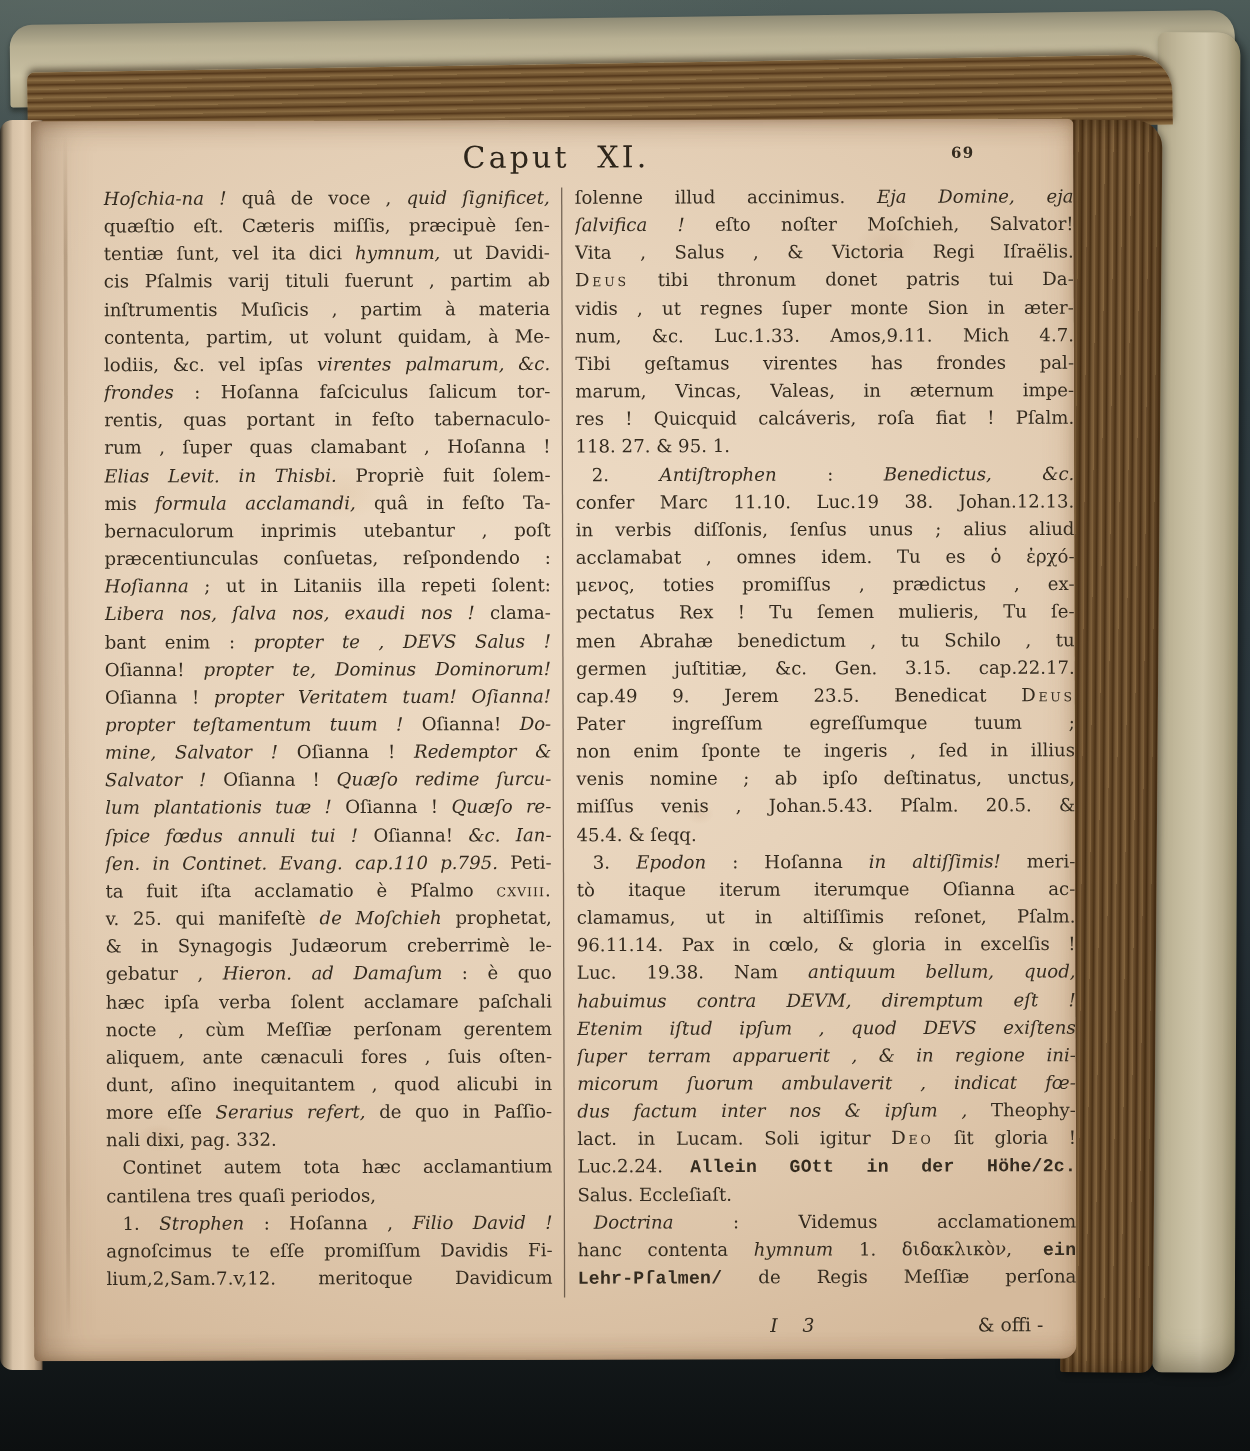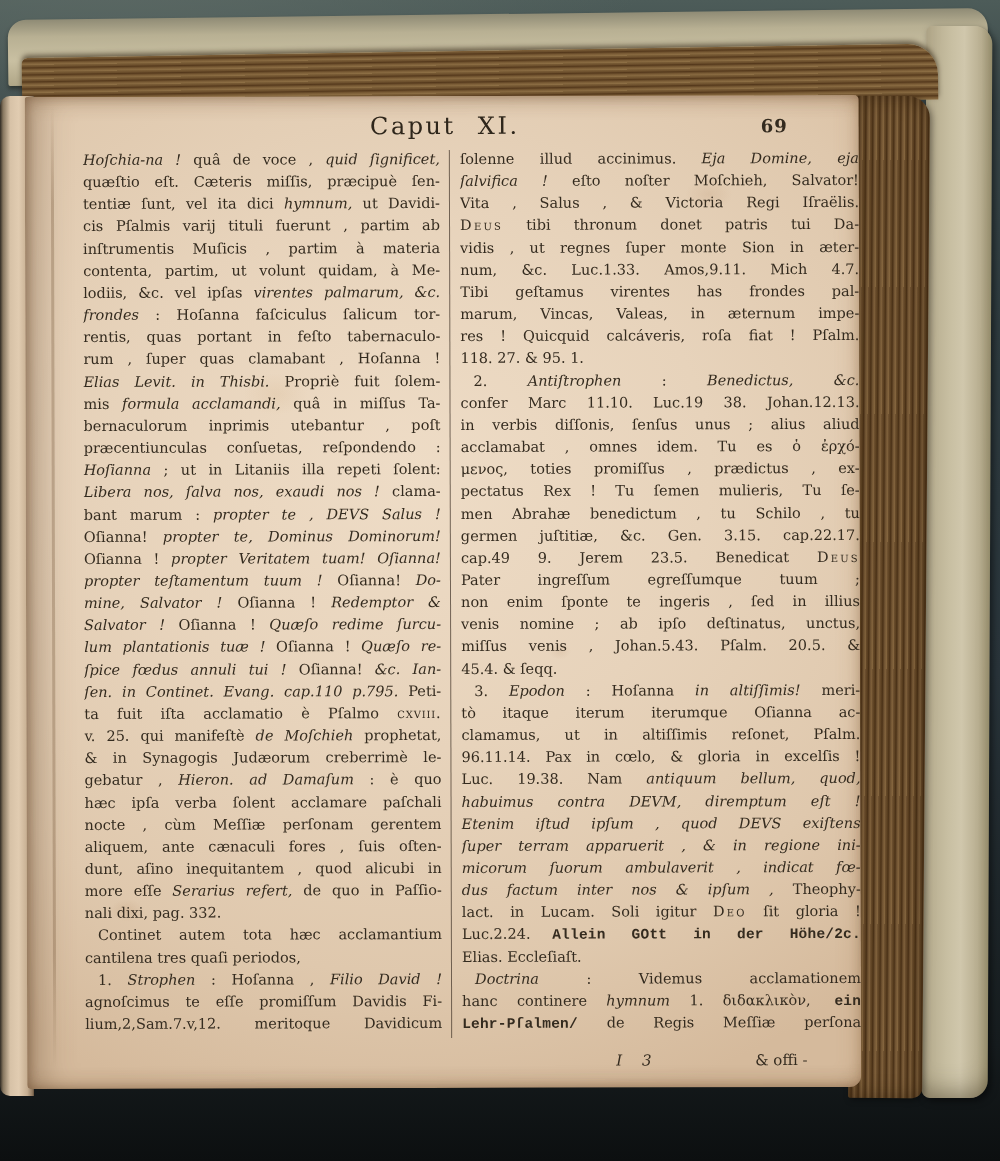--- a/index.html
+++ b/index.html
@@ -74,21 +74,21 @@
     background:linear-gradient(180deg, rgba(110,80,50,0), rgba(110,80,50,.30) 10%, rgba(110,80,50,.30) 88%, rgba(110,80,50,0));
   }
 
   
   .text-block{position:absolute;left:58px;top:16px;width:776px;color:#342b1f;}
   .page-header{position:relative;height:36px;}
   .chapter-title{
     position:absolute;left:0;top:0;width:724px;text-align:center;
     font-size:24px;letter-spacing:2.5px;word-spacing:12px;color:#2e261b;
   }
-  .page-number{position:absolute;left:678px;top:4px;font-size:18px;font-weight:bold;letter-spacing:1px;}
+  .page-number{position:absolute;left:678px;top:4px;font-size:12px;font-weight:bold;letter-spacing:1px;}
 
   .columns{display:flex;}
   .col{font-size:14.5px;}
   .col-left{width:357px;}
   .col-right{width:399px;}
   .col-divider{width:0;border-left:1.5px solid rgba(62,50,38,.7);height:888px;margin-left:9px;margin-right:10px;margin-top:2px;}
 
   .tline{
     line-height:22.16px;height:22.16px;overflow:hidden;
     text-align:justify;text-align-last:justify;
@@ -99,21 +99,21 @@
   .seg-r{}
   .seg-i{font-style:italic;}
   .seg-bi{font-style:italic;font-weight:400;}
   .seg-c{font-variant:small-caps;letter-spacing:2.2px;}
   .seg-sc{font-variant:small-caps;letter-spacing:.8px;}
   .seg-g{}
   .seg-f{font-weight:700;letter-spacing:.2px;font-family:Liberation Mono, monospace;}
 
   .sig-row{position:absolute;left:377px;top:940px;width:399px;height:24px;font-size:15px;}
   .signature{position:absolute;left:154px;word-spacing:15px;font-style:italic;}
-  .catchword{position:absolute;left:293px;text-align:center;}
+  .catchword{position:absolute;left:320px;text-align:center;}
 </style>
 </head>
 <body>
 
 <div class="scene">
   <div class="cover-top"></div>
   <div class="cover-right"></div>
   <div class="edges-top"></div>
   <div class="edges-right"></div>
   <div class="left-sliver"></div>
@@ -132,26 +132,26 @@
             <div class="tline"><span class="seg-r">quæſtio eſt.  Cæteris miſſis, præcipuè ſen-</span></div>
             <div class="tline"><span class="seg-r">tentiæ ſunt, vel ita dici </span><span class="seg-i">hymnum,</span><span class="seg-r"> ut Davidi-</span></div>
             <div class="tline"><span class="seg-r">cis Pſalmis varij tituli fuerunt , partim ab</span></div>
             <div class="tline"><span class="seg-r">inſtrumentis Muſicis , partim à materia</span></div>
             <div class="tline"><span class="seg-r">contenta, partim, ut volunt quidam, à Me-</span></div>
             <div class="tline"><span class="seg-r">lodiis, &amp;c. vel ipſas </span><span class="seg-i">virentes palmarum, &amp;c.</span></div>
             <div class="tline"><span class="seg-i">frondes</span><span class="seg-r"> : Hoſanna faſciculus ſalicum tor-</span></div>
             <div class="tline"><span class="seg-r">rentis, quas portant in feſto tabernaculo-</span></div>
             <div class="tline"><span class="seg-r">rum , ſuper quas clamabant , Hoſanna !</span></div>
             <div class="tline"><span class="seg-i">Elias Levit. in Thisbi.</span><span class="seg-r">  Propriè fuit ſolem-</span></div>
-            <div class="tline"><span class="seg-r">mis </span><span class="seg-i">formula acclamandi,</span><span class="seg-r"> quâ in miſſus Ta-</span></div>
+            <div class="tline"><span class="seg-r">mis </span><span class="seg-i">formula acclamandi,</span><span class="seg-r"> quâ in feſto Ta-</span></div>
             <div class="tline"><span class="seg-r">bernaculorum inprimis utebantur , poſt</span></div>
             <div class="tline"><span class="seg-r">præcentiunculas conſuetas, reſpondendo :</span></div>
             <div class="tline"><span class="seg-i">Hoſianna</span><span class="seg-r"> ; ut in Litaniis illa repeti ſolent:</span></div>
             <div class="tline"><span class="seg-i">Libera nos, ſalva nos, exaudi nos !</span><span class="seg-r"> clama-</span></div>
-            <div class="tline"><span class="seg-r">bant marum : </span><span class="seg-i">propter te , DEVS Salus !</span></div>
+            <div class="tline"><span class="seg-r">bant enim : </span><span class="seg-i">propter te , DEVS Salus !</span></div>
             <div class="tline"><span class="seg-r">Oſianna! </span><span class="seg-i">propter te, Dominus Dominorum!</span></div>
             <div class="tline"><span class="seg-r">Oſianna ! </span><span class="seg-i">propter Veritatem tuam! Oſianna!</span></div>
             <div class="tline"><span class="seg-i">propter teſtamentum tuum !</span><span class="seg-r"> Oſianna! </span><span class="seg-i">Do-</span></div>
             <div class="tline"><span class="seg-i">mine, Salvator !</span><span class="seg-r"> Oſianna ! </span><span class="seg-i">Redemptor &amp;</span></div>
             <div class="tline"><span class="seg-i">Salvator !</span><span class="seg-r"> Oſianna ! </span><span class="seg-i">Quæſo redime ſurcu-</span></div>
             <div class="tline"><span class="seg-i">lum plantationis tuæ !</span><span class="seg-r"> Oſianna ! </span><span class="seg-i">Quæſo re-</span></div>
             <div class="tline"><span class="seg-i">ſpice fœdus annuli tui !</span><span class="seg-r"> Oſianna! </span><span class="seg-i">&amp;c. Ian-</span></div>
             <div class="tline"><span class="seg-i">ſen. in Continet. Evang. cap.110 p.795.</span><span class="seg-r"> Peti-</span></div>
             <div class="tline"><span class="seg-r">ta fuit iſta acclamatio è Pſalmo </span><span class="seg-sc">cxviii.</span></div>
             <div class="tline"><span class="seg-r">v. 25.  qui manifeſtè </span><span class="seg-i">de Moſchieh</span><span class="seg-r"> prophetat,</span></div>
@@ -200,23 +200,23 @@
             <div class="tline"><span class="seg-r">clamamus, ut in altiſſimis reſonet, Pſalm.</span></div>
             <div class="tline"><span class="seg-r">96.11.14. Pax in cœlo, &amp; gloria in excelſis !</span></div>
             <div class="tline"><span class="seg-r">Luc. 19.38.  Nam </span><span class="seg-i">antiquum bellum, quod,</span></div>
             <div class="tline"><span class="seg-i">habuimus contra DEVM, diremptum eſt !</span></div>
             <div class="tline"><span class="seg-i">Etenim iſtud ipſum , quod DEVS exiſtens</span></div>
             <div class="tline"><span class="seg-i">ſuper terram apparuerit , &amp; in regione ini-</span></div>
             <div class="tline"><span class="seg-i">micorum ſuorum ambulaverit , indicat fœ-</span></div>
             <div class="tline"><span class="seg-i">dus factum inter nos &amp; ipſum ,</span><span class="seg-r"> Theophy-</span></div>
             <div class="tline"><span class="seg-r">lact. in Lucam.  Soli igitur </span><span class="seg-c">Deo</span><span class="seg-r"> ſit gloria !</span></div>
             <div class="tline"><span class="seg-r">Luc.2.24. </span><span class="seg-f">Allein GOtt in der Höhe/2c.</span></div>
-            <div class="tline end"><span class="seg-r">Elias. Eccleſiaſt.</span></div>
+            <div class="tline end"><span class="seg-r">Salus. Eccleſiaſt.</span></div>
             <div class="tline ind"><span class="seg-i">Doctrina</span><span class="seg-r"> :  Videmus acclamationem</span></div>
-            <div class="tline"><span class="seg-r">hanc continere </span><span class="seg-i">hymnum</span><span class="seg-r"> 1. </span><span class="seg-g">διδακλικὸν,</span><span class="seg-f"> ein</span></div>
+            <div class="tline"><span class="seg-r">hanc contenta </span><span class="seg-i">hymnum</span><span class="seg-r"> 1. </span><span class="seg-g">διδακλικὸν,</span><span class="seg-f"> ein</span></div>
             <div class="tline"><span class="seg-f">Lehr-Pſalmen/</span><span class="seg-r"> de Regis Meſſiæ perſona</span></div>
           </div>
       </div>
 
       <div class="sig-row">
         <span class="signature">I 3</span>
         <span class="catchword">&amp; offi -</span>
       </div>
 
     </div>

